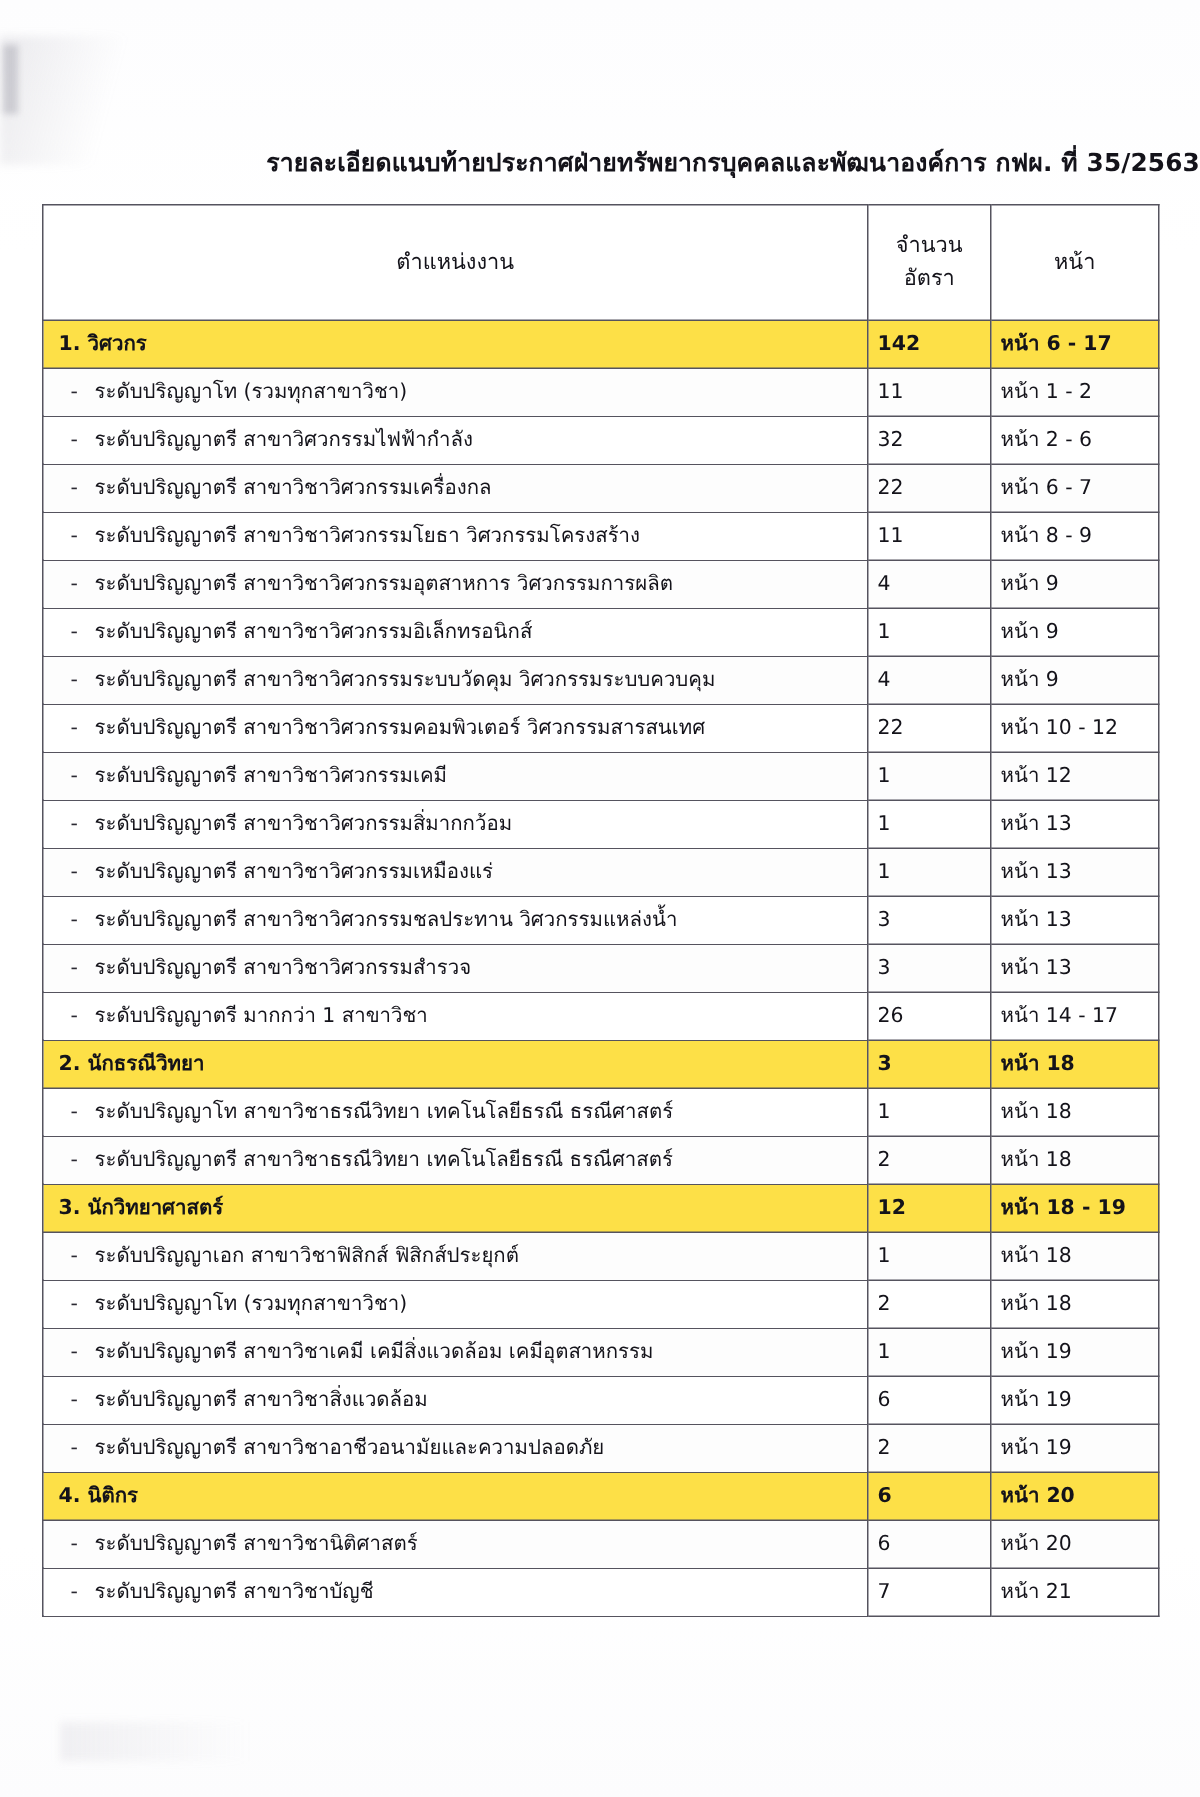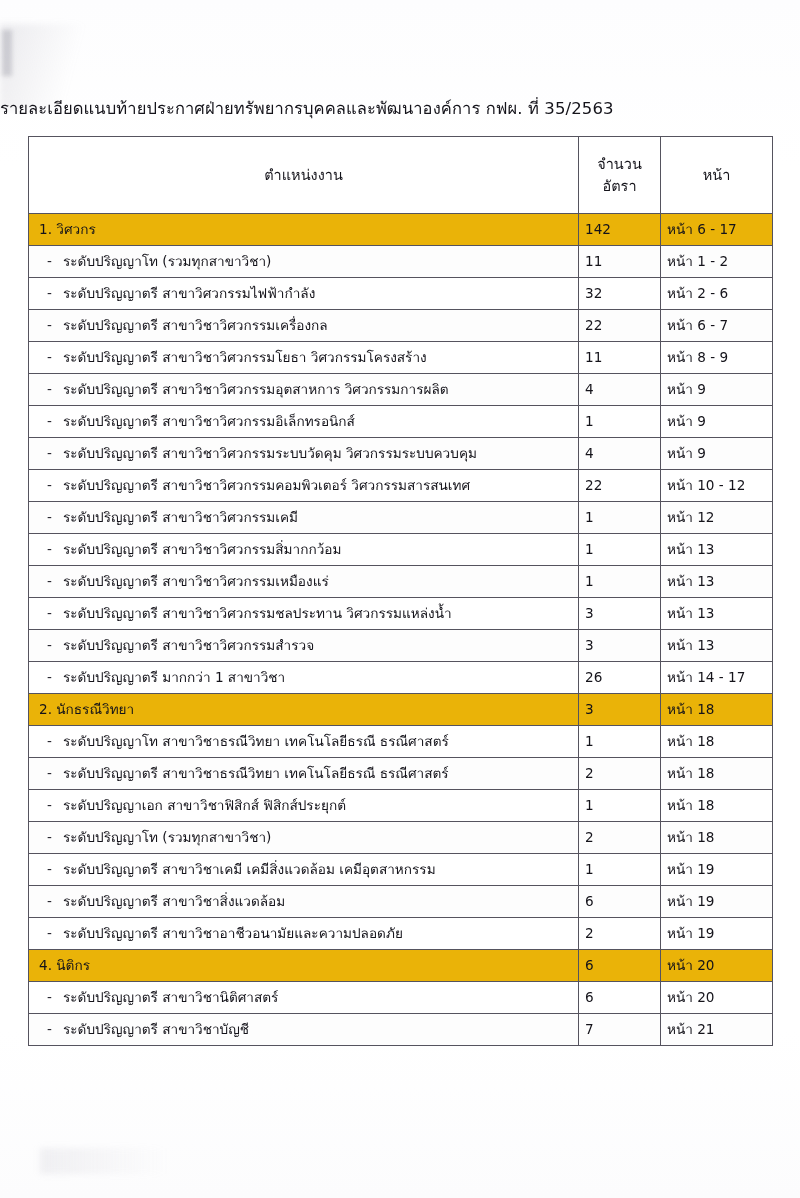--- a/index.html
+++ b/index.html
@@ -52,23 +52,23 @@
 
   .sheet {
     position: relative;
     z-index: 2;
   }
 
   
   .doc-title {
     margin: 0;
     padding-top: 98px;
-    text-align: left;
+    text-align: right;
     font-size: 16.5px;
-    font-weight: 400;
+    font-weight: 700;
     letter-spacing: .1px;
     line-height: 1.35;
   }
   .doc-subtitle {
     margin: 0;
     padding-top: 24px;
     text-align: center;
     font-size: 16.5px;
     font-weight: 700;
     line-height: 1.35;
@@ -125,22 +125,22 @@
   td.cell-title {
     text-align: left;
     padding-left: 10px;
   }
   td.cell-count,
   td.cell-page {
   }
 
   
   tr.group-row td {
-    background: #eab308;
-    font-weight: 400;
+    background: #fde047;
+    font-weight: 700;
   }
   tr.group-row td.cell-title { padding-left: 10px; }
 
   
   tr.detail-row td.cell-title {
     padding-left: 34px;
     position: relative;
   }
   tr.detail-row td.cell-title .dash {
     position: absolute;
@@ -271,20 +271,25 @@
           <tr class="detail-row">
             <td class="cell-title"><span class="dash">-</span><span>ระดับปริญญาโท สาขาวิชาธรณีวิทยา เทคโนโลยีธรณี ธรณีศาสตร์</span></td>
             <td class="cell-count">1</td>
             <td class="cell-page">หน้า 18</td>
           </tr>
           <tr class="detail-row">
             <td class="cell-title"><span class="dash">-</span><span>ระดับปริญญาตรี สาขาวิชาธรณีวิทยา เทคโนโลยีธรณี ธรณีศาสตร์</span></td>
             <td class="cell-count">2</td>
             <td class="cell-page">หน้า 18</td>
           </tr>
+          <tr class="group-row">
+            <td class="cell-title"><span>3. นักวิทยาศาสตร์</span></td>
+            <td class="cell-count">12</td>
+            <td class="cell-page">หน้า 18 - 19</td>
+          </tr>
           <tr class="detail-row">
             <td class="cell-title"><span class="dash">-</span><span>ระดับปริญญาเอก สาขาวิชาฟิสิกส์ ฟิสิกส์ประยุกต์</span></td>
             <td class="cell-count">1</td>
             <td class="cell-page">หน้า 18</td>
           </tr>
           <tr class="detail-row">
             <td class="cell-title"><span class="dash">-</span><span>ระดับปริญญาโท (รวมทุกสาขาวิชา)</span></td>
             <td class="cell-count">2</td>
             <td class="cell-page">หน้า 18</td>
           </tr>

